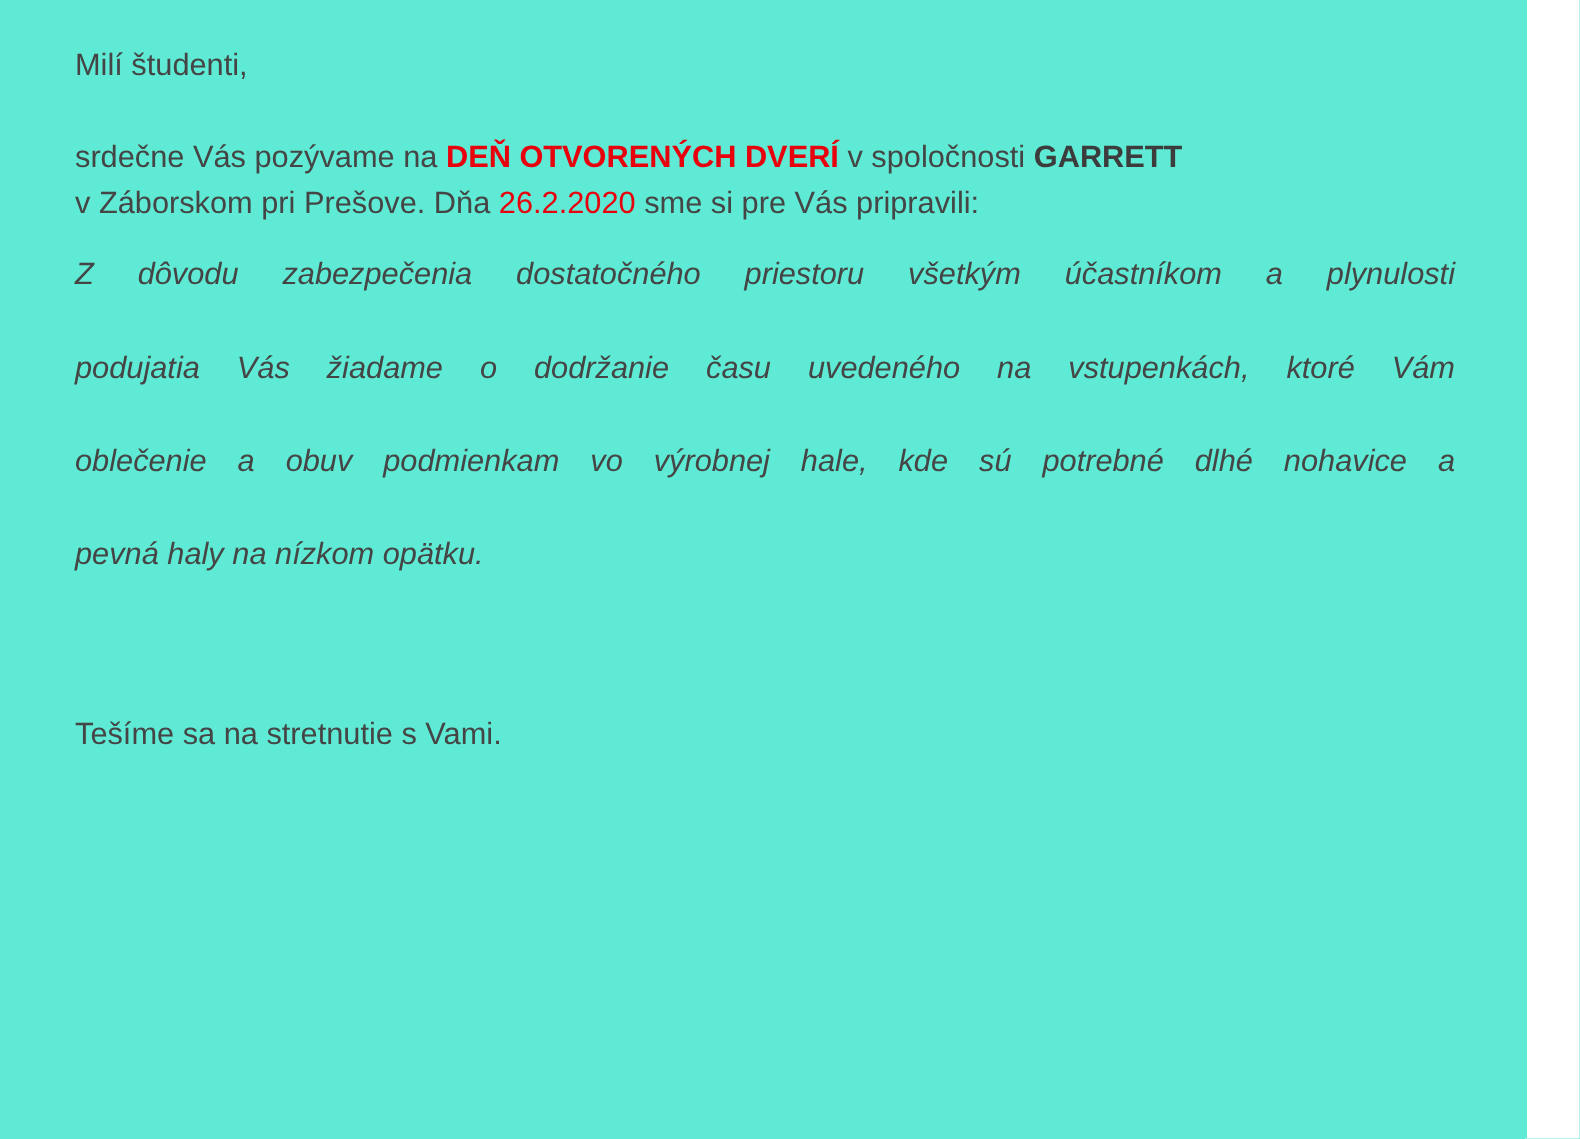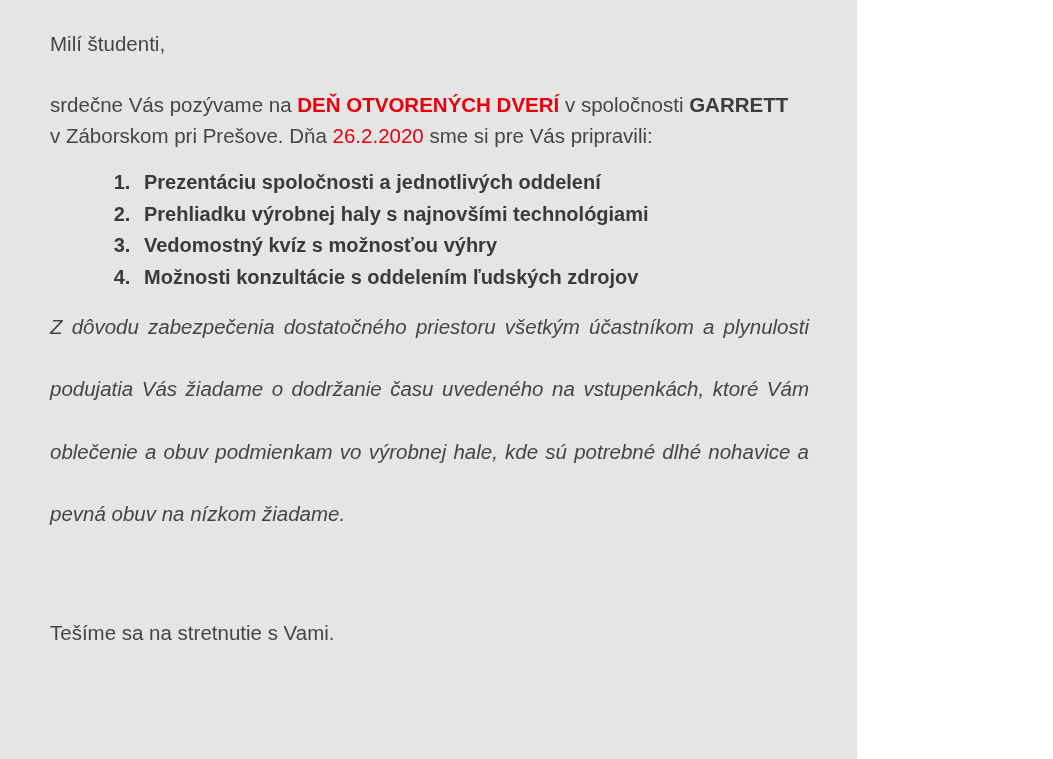--- a/index.html
+++ b/index.html
@@ -9,24 +9,24 @@
   body {
     width: 1053px;
     height: 759px;
     background: #ffffff;
     font-family: "Liberation Sans", sans-serif;
     color: #444444;
     overflow: hidden;
   }
   .page {
     box-sizing: border-box;
-    width: 857px;
+    width: 1018px;
     height: 759px;
     padding: 28px 48px 0 50px;
-    background: #e5e5e5;
+    background: #5eead4;
   }
   p {
     margin: 0;
     font-size: 20.5px;
     line-height: 1.52;
     color: #454545;
   }
   .greeting {
     margin-bottom: 30px;
   }
@@ -105,32 +105,26 @@
 
   <p class="intro">
     <span class="line" style="text-align: justify;">
       <span>srdečne Vás pozývame na </span><span class="highlight-red">DEŇ OTVORENÝCH DVERÍ</span><span> v spoločnosti </span><span class="bold">GARRETT</span>
     </span>
     <span class="line">
       <span>v Záborskom pri Prešove. Dňa </span><span class="red-date">26.2.2020</span><span> sme si pre Vás pripravili:</span>
     </span>
   </p>
 
-  <ol class="agenda">
-    <li>Prezentáciu spoločnosti a jednotlivých oddelení</li>
-    <li>Prehliadku výrobnej haly s najnovšími technológiami</li>
-    <li>Vedomostný kvíz s možnosťou výhry</li>
-    <li>Možnosti konzultácie s oddelením ľudských zdrojov</li>
-  </ol>
 
   <p class="body-text justify-block">
     <span class="ln">Z dôvodu zabezpečenia dostatočného priestoru všetkým účastníkom a plynulosti</span>
     <span class="ln">podujatia Vás žiadame o dodržanie času uvedeného na vstupenkách, ktoré Vám</span>
     <span class="ln">oblečenie a obuv podmienkam vo výrobnej hale, kde sú potrebné dlhé nohavice a</span>
-    <span class="ln">pevná obuv na nízkom žiadame.</span>
+    <span class="ln">pevná haly na nízkom opätku.</span>
   </p>
 
   <div class="spacer"></div>
 
   <p class="closing">Tešíme sa na stretnutie s Vami.</p>
 
 
 </div>
 
 </body></html>

